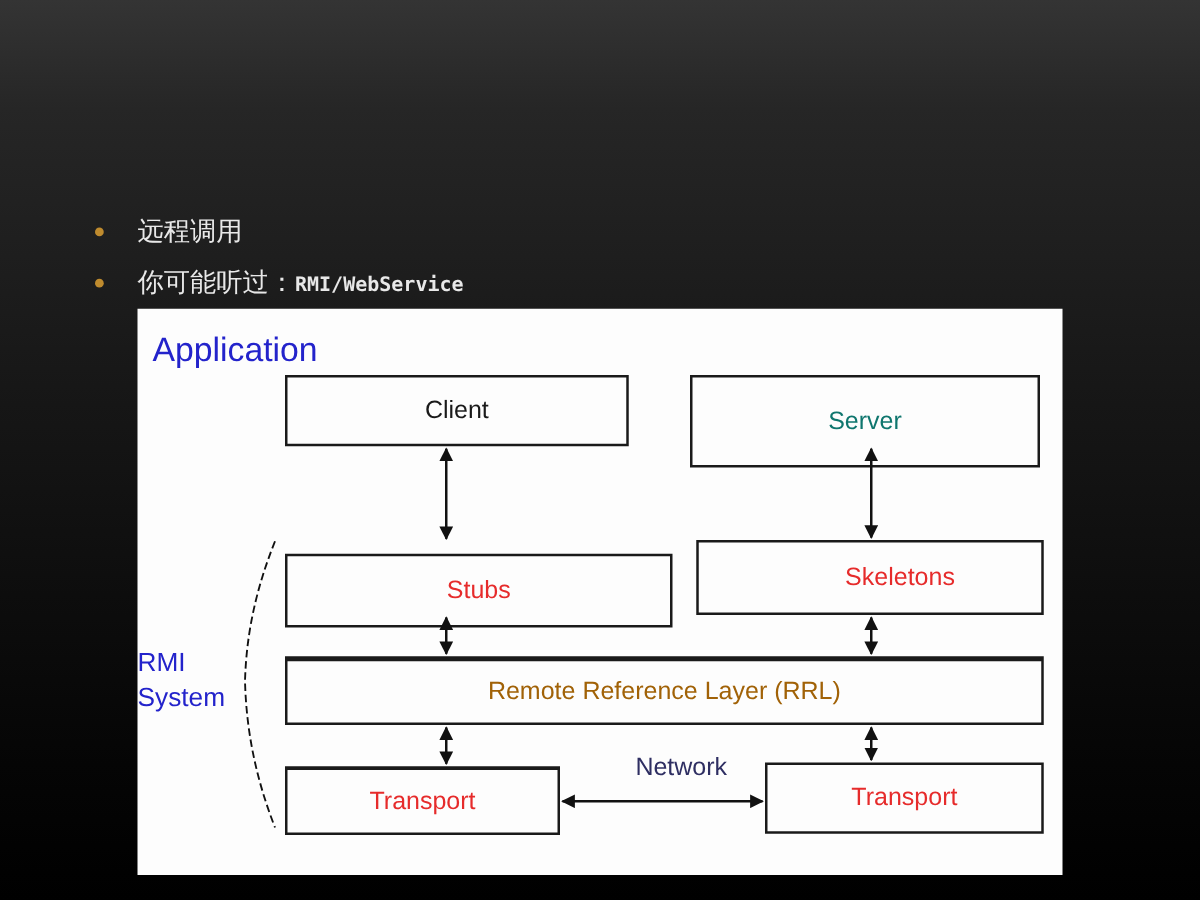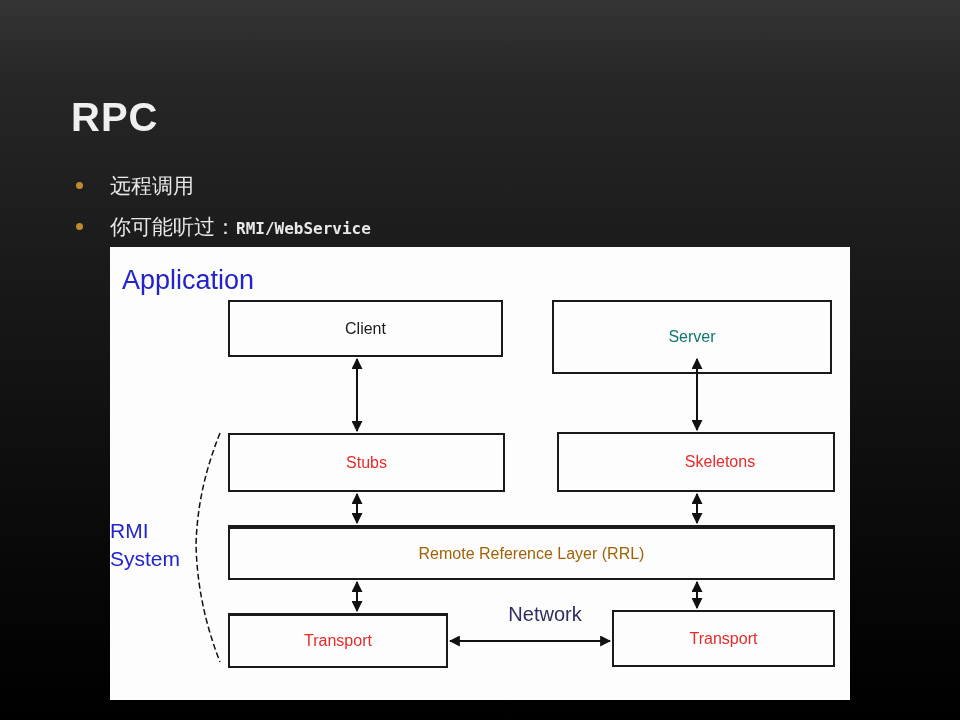--- a/index.html
+++ b/index.html
@@ -32,42 +32,41 @@
   }
   .panel{
     position:absolute;left:110px;top:247px;width:740px;height:453px;
     background:#fdfdfd;
   }
   .dbox{
     position:absolute;
     border:2px solid #1a1a1a;
     display:flex;align-items:center;justify-content:center;
     box-sizing:border-box;
-    font-size:16px;background:#fdfdfd;
+    font-size:20px;background:#fdfdfd;
     white-space:nowrap;
   }
   .box-client{left:118px;top:53px;width:275px;height:57px;color:#1a1a1a;}
   .box-server{left:442px;top:53px;width:280px;height:74px;color:#0f766e;}
-  .box-stubs{left:118px;top:186px;width:277px;height:59px;color:#e62b2b;}
+  .box-stubs{left:118px;top:196px;width:310px;height:59px;color:#e62b2b;}
   .box-skeletons{left:447px;top:185px;width:278px;height:60px;color:#e62b2b;padding-left:48px;}
   .box-rrl{left:118px;top:278px;width:607px;height:55px;color:#a16207;border-top-width:4px;}
   .box-transport-left{left:118px;top:366px;width:220px;height:55px;color:#e62b2b;border-width:2px;border-top-width:3px;}
   .box-transport-right{left:502px;top:363px;width:223px;height:57px;color:#e62b2b;}
   .lbl{position:absolute;white-space:nowrap;}
   .lbl-application{left:12px;top:18px;font-size:27px;color:#2323cb;}
   .lbl-rmi-system{left:0;top:270px;width:88px;text-align:left;font-size:21px;line-height:28px;color:#2323cb;}
   .lbl-network{left:383px;top:356px;width:104px;text-align:center;font-size:20px;color:#2e2e62;}
   svg.overlay{position:absolute;left:0;top:0;pointer-events:none;}
 </style>
 </head>
 <body>
 
 <div class="slide">
 
-  <div class="title">RPC</div>
 
   <div class="bullet-row b1">
     <span class="bullet-dot"></span>
     <span class="bullet-text">远程调用</span>
   </div>
 
   <div class="bullet-row b2">
     <span class="bullet-dot"></span>
     <span class="bullet-text"><span>你可能听过：</span><span class="bullet-mono">RMI/WebService</span></span>
   </div>

